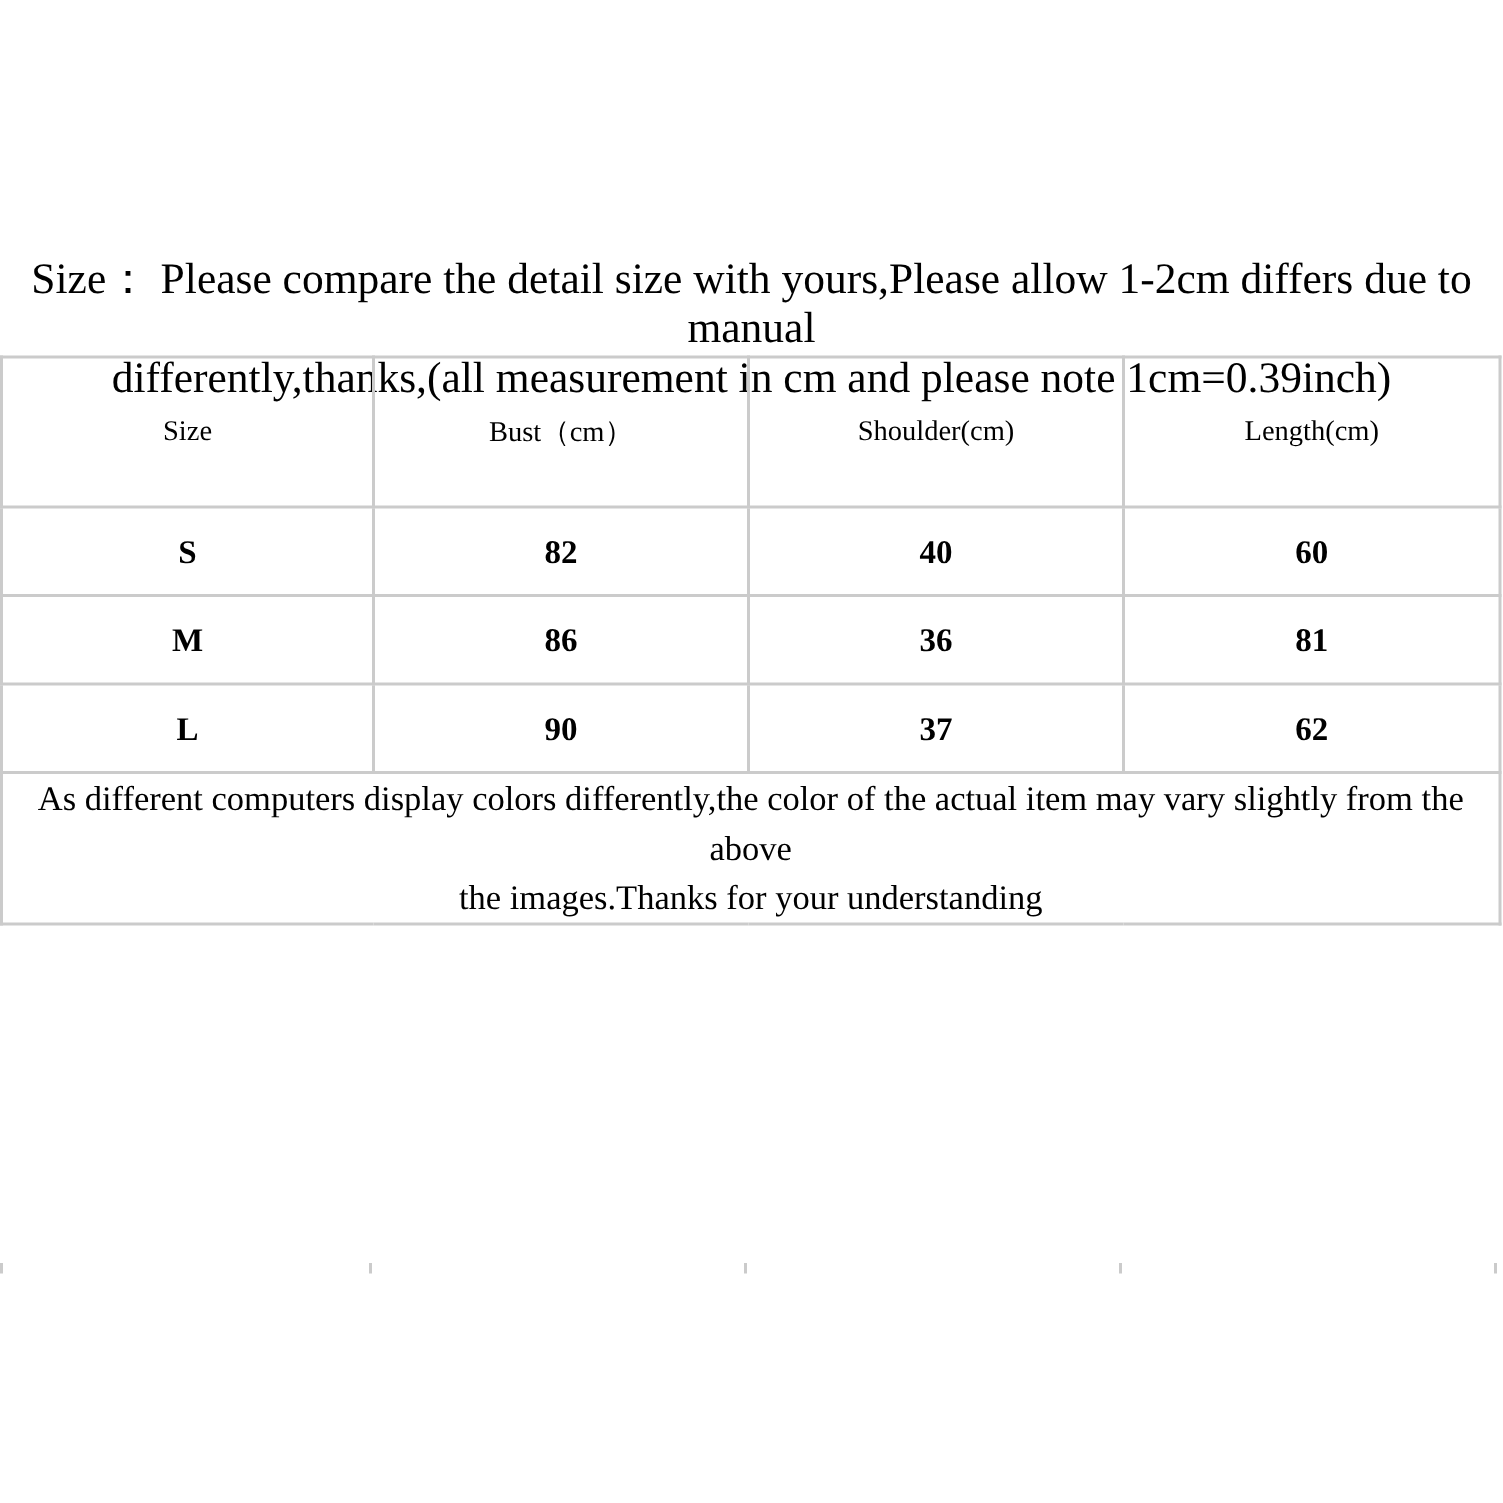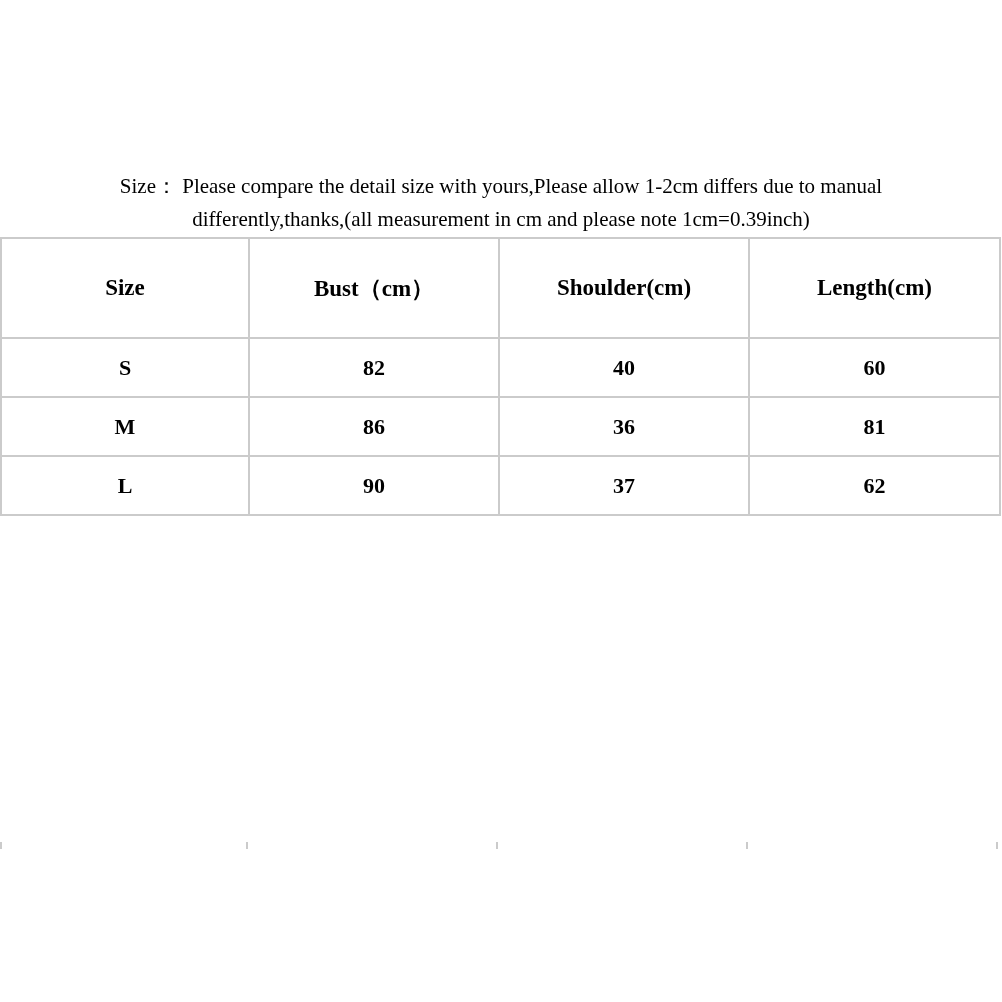--- a/index.html
+++ b/index.html
@@ -15,21 +15,21 @@
     overflow: hidden;
     font-family: "Liberation Serif", "DejaVu Serif", serif;
     color: #000000;
   }
   .intro {
     position: absolute;
     top: 170px;
     left: 0;
     width: 1002px;
     text-align: center;
-    font-size: 21px;
+    font-size: 29px;
     line-height: 33px;
     color: #000000;
   }
   table.size-table {
     position: absolute;
     top: 237px;
     left: 0;
     width: 999px;
     border-collapse: collapse;
     table-layout: fixed;
@@ -37,22 +37,22 @@
   table.size-table th,
   table.size-table td {
     border: 2px solid #cbcbcb;
     text-align: center;
     vertical-align: middle;
     padding: 0;
     color: #000000;
   }
   tr.header-row th {
     height: 98px;
-    font-size: 23px;
-    font-weight: bold;
+    font-size: 19px;
+    font-weight: normal;
   }
   tr.data-row td {
     height: 57px;
     font-size: 22px;
     font-weight: bold;
   }
   tr.footer-row td {
     height: 70px;
     font-size: 23px;
     font-weight: normal;
@@ -108,20 +108,26 @@
         <td>86</td>
         <td>36</td>
         <td>81</td>
       </tr>
       <tr class="data-row">
         <td>L</td>
         <td>90</td>
         <td>37</td>
         <td>62</td>
       </tr>
+      <tr class="footer-row">
+        <td colspan="4">
+          <div>As different computers display colors differently,the color of the actual item may vary slightly from the above</div>
+          <div>the images.Thanks for your understanding</div>
+        </td>
+      </tr>
     </tbody>
   </table>
 
   <div class="stub-line stub-1"></div>
   <div class="stub-line stub-2"></div>
   <div class="stub-line stub-3"></div>
   <div class="stub-line stub-4"></div>
   <div class="stub-line stub-5"></div>
 
 </div>

